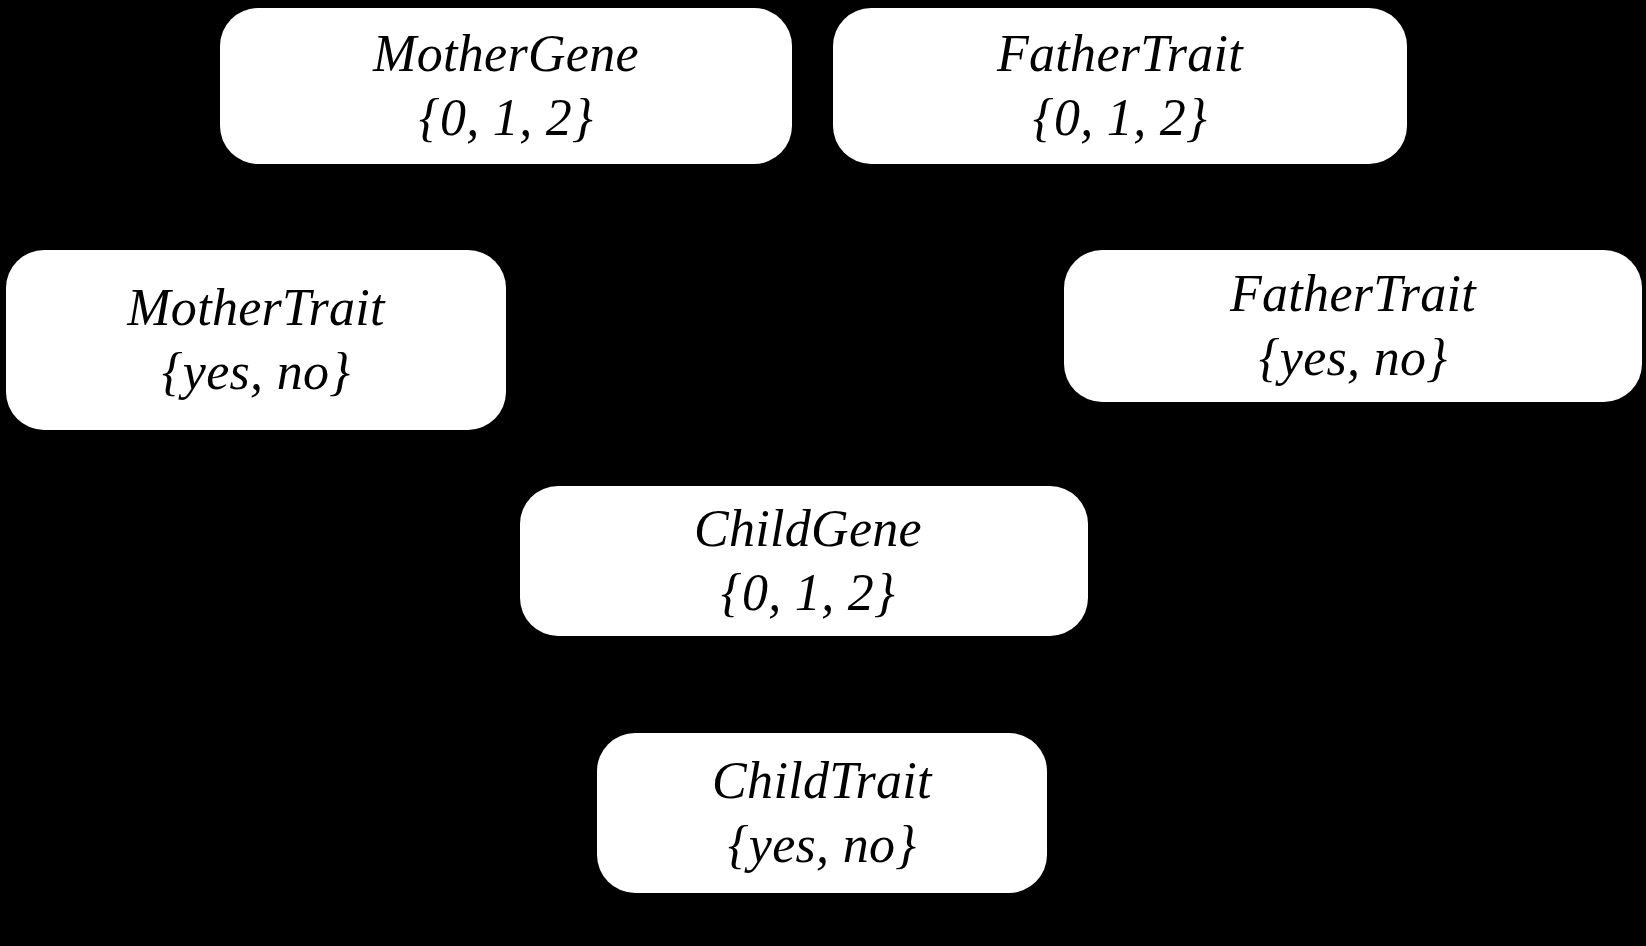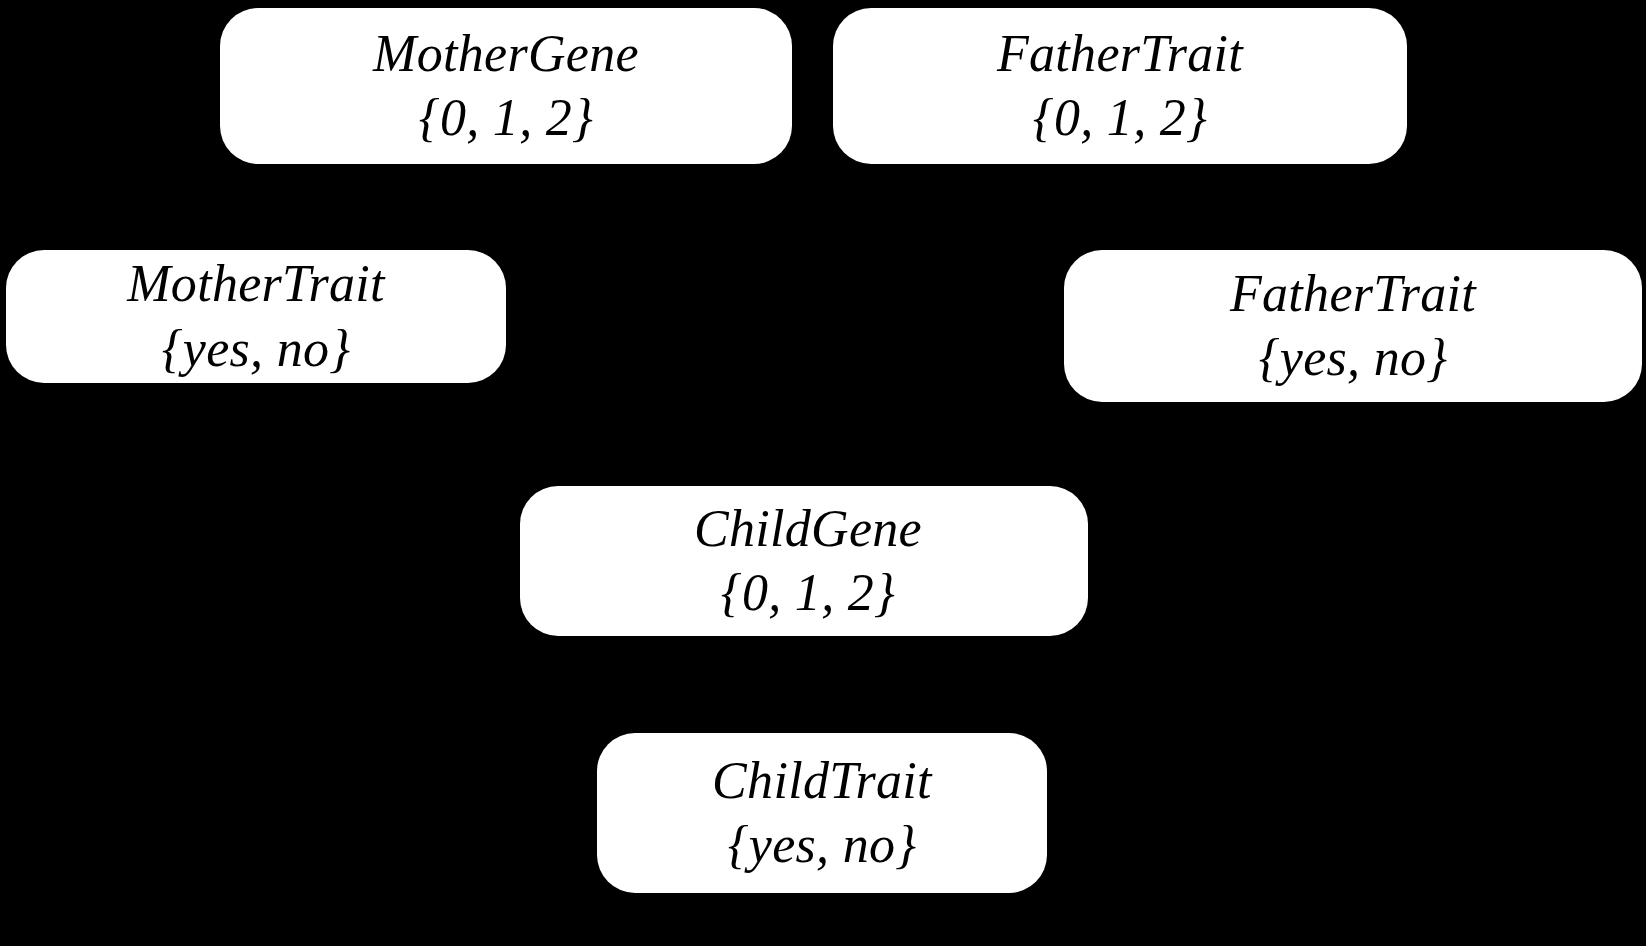--- a/index.html
+++ b/index.html
@@ -42,21 +42,21 @@
     font-size: 52px;
     font-style: italic;
     letter-spacing: 0.3px;
     white-space: nowrap;
     margin-top: 2px;
   }
 
   
   #node-mother-gene  { left: 220px;  top: 8px;   width: 572px; height: 156px; }
   #node-father-gene  { left: 833px;  top: 8px;   width: 574px; height: 156px; }
-  #node-mother-trait { left: 6px;    top: 250px; width: 500px; height: 133px; align-items: center; }
+  #node-mother-trait { left: 6px;    top: 250px; width: 500px; height: 180px; align-items: center; }
   #node-father-trait { left: 1064px; top: 250px; width: 578px; height: 152px; }
   #node-child-gene   { left: 520px;  top: 486px; width: 568px; height: 150px; padding-left: 8px; }
   #node-child-trait  { left: 597px;  top: 733px; width: 450px; height: 160px; }
 </style>
 </head>
 <body>
 
 <div id="canvas">
 
   <div class="node" id="node-mother-gene">

